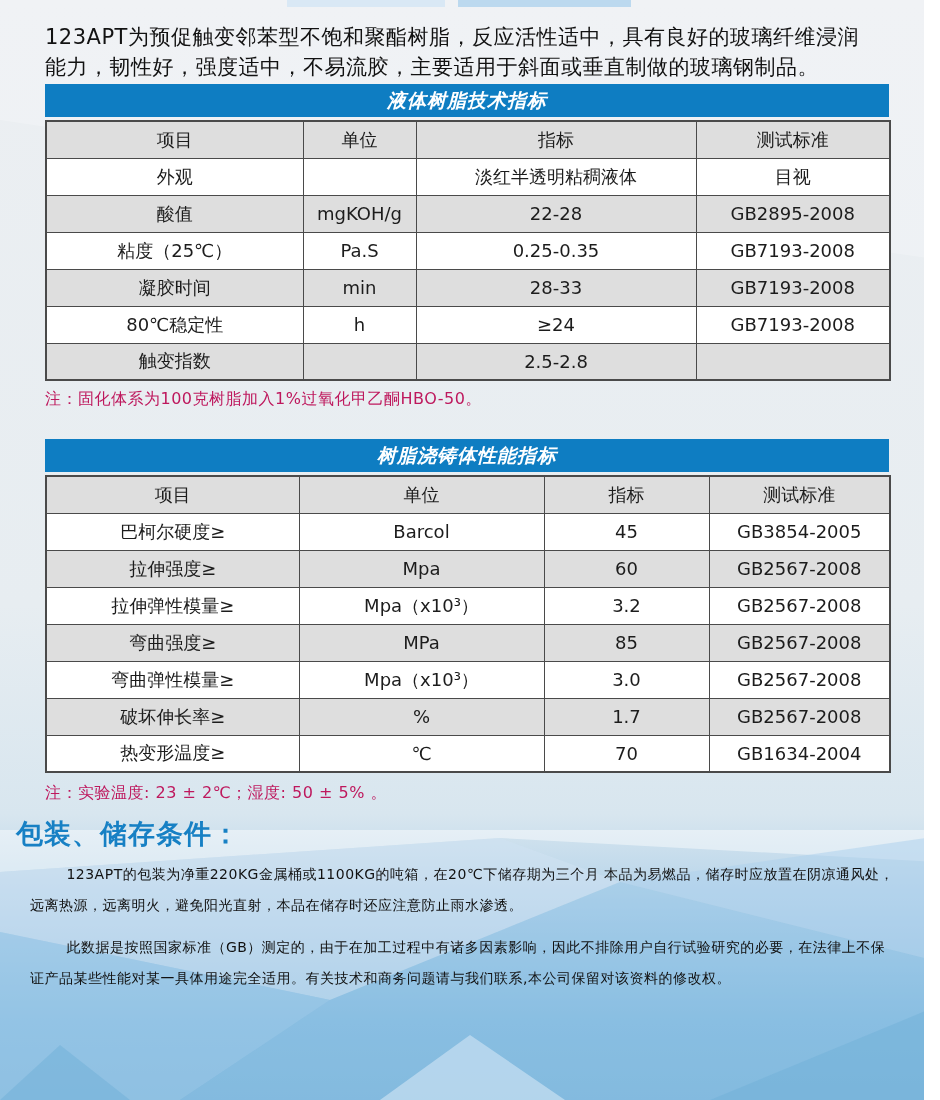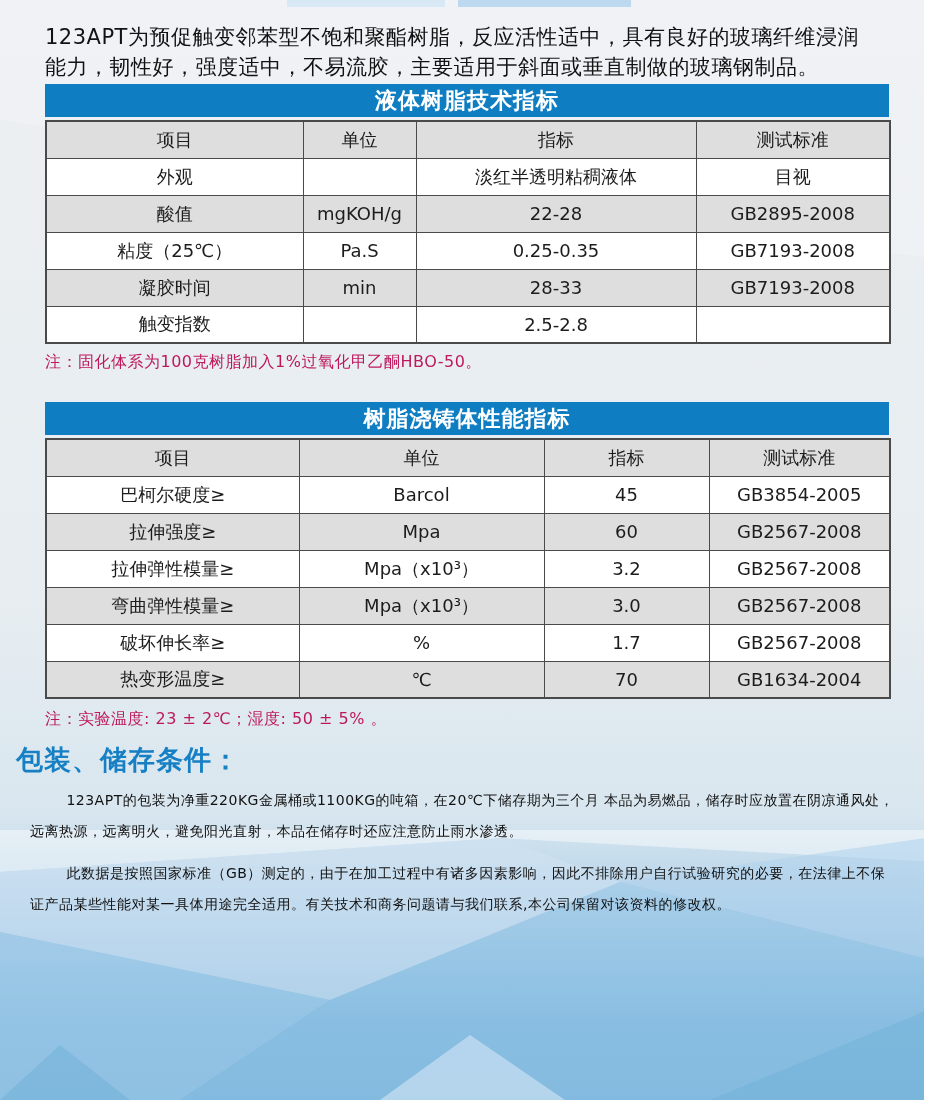--- a/index.html
+++ b/index.html
@@ -22,22 +22,22 @@
     margin:22px 45px 0 45px;
     font-size:21px; line-height:30px;
     color:#121212; letter-spacing:0.5px;
   }
 
   .table-block { width:844px; margin:2px 0 0 45px; }
   .table-block.second { margin-top:28px; }
   .table-title {
     height:33px; line-height:33px;
     background:#0e7dc2; color:#ffffff;
-    text-align:center; font-size:22px; font-weight:bold;
-    letter-spacing:1px; margin-bottom:3px;
+    text-align:center; font-size:19px; font-weight:bold;
+    letter-spacing:1px; margin-bottom:3px;font-style:italic;
   }
   table.spec {
     width:844px; border-collapse:collapse; table-layout:fixed;
     background:#ec4899;
     border:2px solid #4a4a4a;
   }
   table.spec th, table.spec td {
     border:1px solid #4a4a4a;
     height:37px; text-align:center; vertical-align:middle;
     font-size:18px; font-weight:normal; color:#1c1c1c;
@@ -137,20 +137,26 @@
               <td>0.25-0.35</td>
               <td>GB7193-2008</td>
             </tr>
             <tr>
               <td>凝胶时间</td>
               <td>min</td>
               <td>28-33</td>
               <td>GB7193-2008</td>
             </tr>
             <tr>
+              <td>80℃稳定性</td>
+              <td>h</td>
+              <td>≥24</td>
+              <td>GB7193-2008</td>
+            </tr>
+            <tr>
               <td>触变指数</td>
               <td></td>
               <td>2.5-2.8</td>
               <td></td>
             </tr>
           </tbody>
       </table>
     </div>
 
     <p class="note">注：固化体系为100克树脂加入1%过氧化甲乙酮HBO-50。</p>
@@ -185,20 +191,26 @@
               <td>60</td>
               <td>GB2567-2008</td>
             </tr>
             <tr>
               <td>拉伸弹性模量≥</td>
               <td>Mpa（x10³）</td>
               <td>3.2</td>
               <td>GB2567-2008</td>
             </tr>
             <tr>
+              <td>弯曲强度≥</td>
+              <td>MPa</td>
+              <td>85</td>
+              <td>GB2567-2008</td>
+            </tr>
+            <tr>
               <td>弯曲弹性模量≥</td>
               <td>Mpa（x10³）</td>
               <td>3.0</td>
               <td>GB2567-2008</td>
             </tr>
             <tr>
               <td>破坏伸长率≥</td>
               <td>%</td>
               <td>1.7</td>
               <td>GB2567-2008</td>

